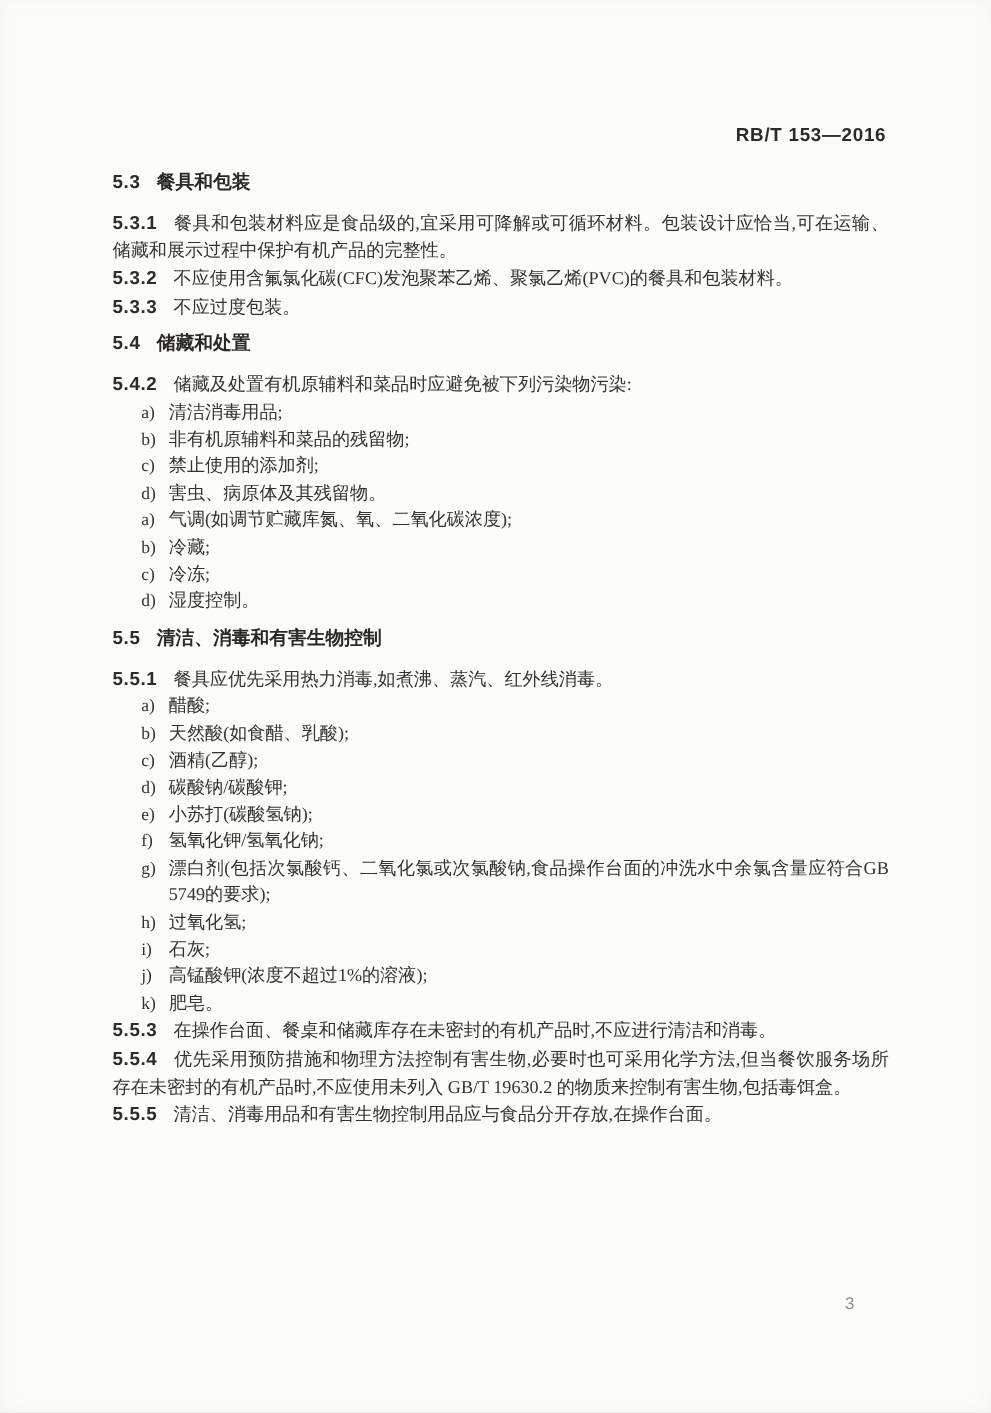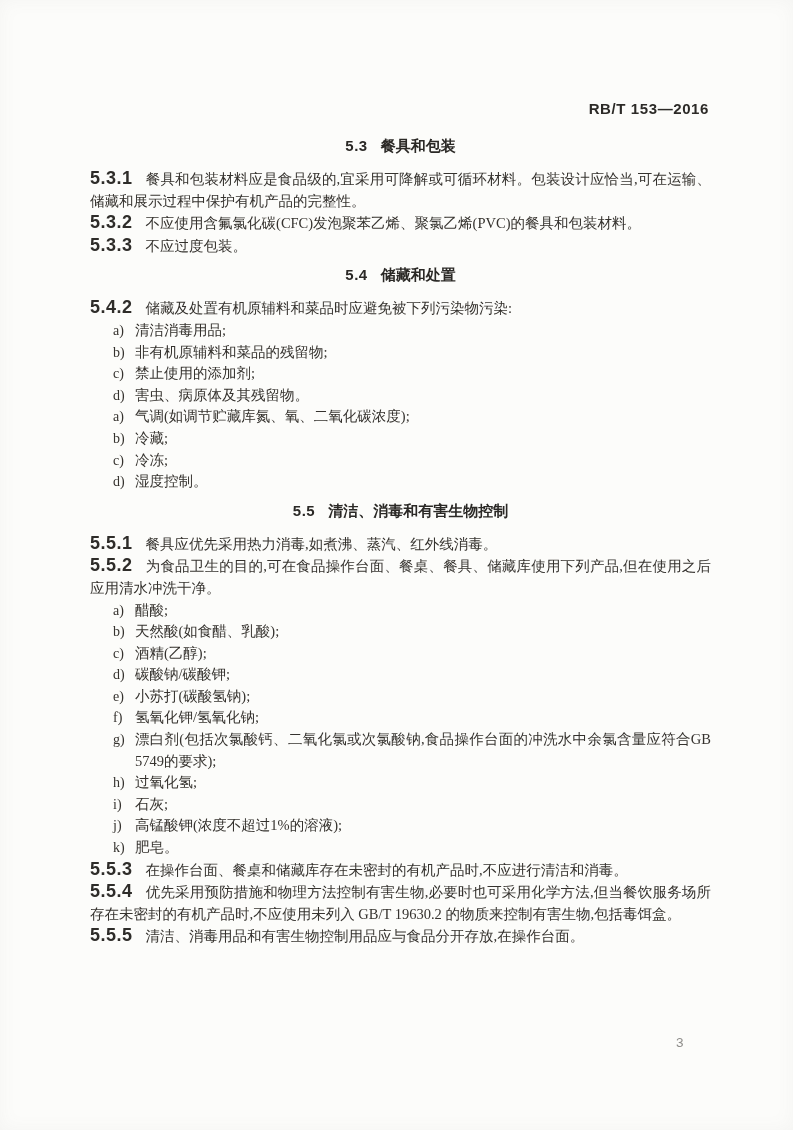--- a/index.html
+++ b/index.html
@@ -29,21 +29,20 @@
     color: #2c2a27;
   }
   .content {
     position: absolute;
     left: 90px;
     top: 128px;
     width: 621px;
   }
   .blk {
     margin: 0;
-    text-align: center;
   }
   .h2 {
     font-family: "Liberation Sans", "DejaVu Sans", sans-serif;
     font-weight: bold;
     font-size: 15px;
     line-height: 22px;
     margin: 7px 0 11px 0;
     color: #2b2926;
   }
   .h2 .num {
@@ -52,21 +51,21 @@
   }
   .p {
     font-size: 14.5px;
     line-height: 21.6px;
     text-align: justify;
     color: #35322e;
   }
   .p .num {
     font-family: "Liberation Sans", "DejaVu Sans", sans-serif;
     font-weight: bold;
-    font-size: 18px;
+    font-size: 15px;
     letter-spacing: 0.5px;
     margin-right: 13px;
     color: #2e2c29;
   }
   .li {
     position: relative;
     padding-left: 45px;
     font-size: 14.5px;
     line-height: 21.6px;
     text-align: justify;
@@ -103,21 +102,20 @@
       <div class="blk li"><span class="label">a)</span><span class="txt">清洁消毒用品;</span></div>
       <div class="blk li"><span class="label">b)</span><span class="txt">非有机原辅料和菜品的残留物;</span></div>
       <div class="blk li"><span class="label">c)</span><span class="txt">禁止使用的添加剂;</span></div>
       <div class="blk li"><span class="label">d)</span><span class="txt">害虫、病原体及其残留物。</span></div>
       <div class="blk li"><span class="label">a)</span><span class="txt">气调(如调节贮藏库氮、氧、二氧化碳浓度);</span></div>
       <div class="blk li"><span class="label">b)</span><span class="txt">冷藏;</span></div>
       <div class="blk li"><span class="label">c)</span><span class="txt">冷冻;</span></div>
       <div class="blk li"><span class="label">d)</span><span class="txt">湿度控制。</span></div>
       <div class="blk h2"><span class="num">5.5</span><span class="txt">清洁、消毒和有害生物控制</span></div>
       <div class="blk p"><span class="num">5.5.1</span><span class="txt">餐具应优先采用热力消毒,如煮沸、蒸汽、红外线消毒。</span></div>
-      <div class="blk p"><span class="num">5.5.2</span><span class="txt">为食品卫生的目的,可在食品操作台面、餐桌、餐具、储藏库使用下列产品,但在使用之后应用清水冲洗干净。</span></div>
       <div class="blk li"><span class="label">a)</span><span class="txt">醋酸;</span></div>
       <div class="blk li"><span class="label">b)</span><span class="txt">天然酸(如食醋、乳酸);</span></div>
       <div class="blk li"><span class="label">c)</span><span class="txt">酒精(乙醇);</span></div>
       <div class="blk li"><span class="label">d)</span><span class="txt">碳酸钠/碳酸钾;</span></div>
       <div class="blk li"><span class="label">e)</span><span class="txt">小苏打(碳酸氢钠);</span></div>
       <div class="blk li"><span class="label">f)</span><span class="txt">氢氧化钾/氢氧化钠;</span></div>
       <div class="blk li"><span class="label">g)</span><span class="txt">漂白剂(包括次氯酸钙、二氧化氯或次氯酸钠,食品操作台面的冲洗水中余氯含量应符合GB 5749的要求);</span></div>
       <div class="blk li"><span class="label">h)</span><span class="txt">过氧化氢;</span></div>
       <div class="blk li"><span class="label">i)</span><span class="txt">石灰;</span></div>
       <div class="blk li"><span class="label">j)</span><span class="txt">高锰酸钾(浓度不超过1%的溶液);</span></div>

